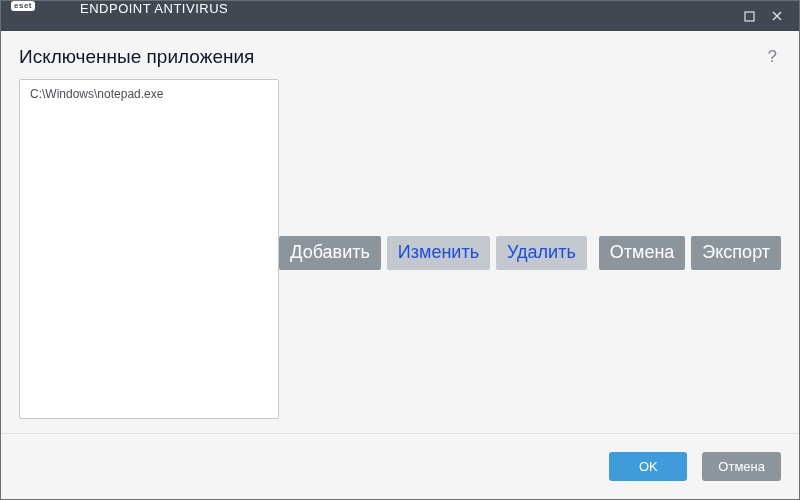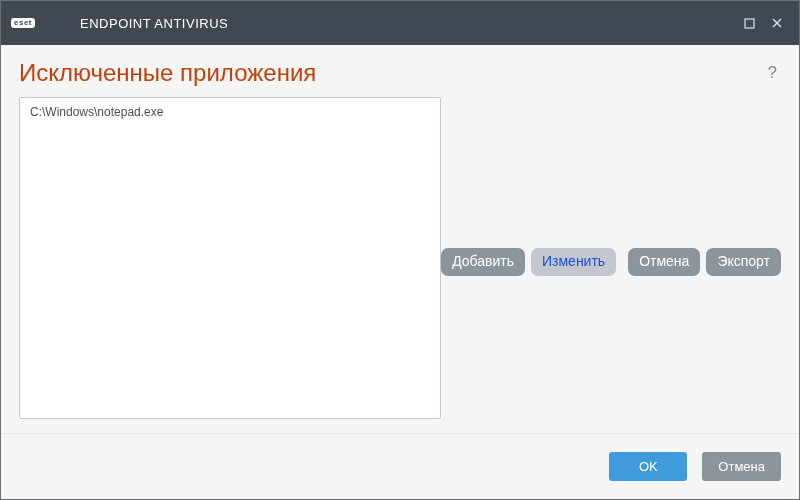--- a/index.html
+++ b/index.html
@@ -1,33 +1,33 @@
 <!DOCTYPE html>
 <html><head>
 <meta charset="utf-8">
 <style>
   * { box-sizing: border-box; margin: 0; padding: 0; }
   html, body { width: 800px; height: 500px; font-family: "Segoe UI", Arial, sans-serif; overflow: hidden; }
   .window { width: 800px; height: 500px; border: 1px solid #6a6f75; display: flex; flex-direction: column; background: #f5f5f5; }
-  .titlebar { height: 44px; background: #414852; display: flex; align-items: center; color: #fff; padding: 0 8px 0 10px; }
+  .titlebar { height: 30px; background: #414852; display: flex; align-items: flex-start; color: #fff; padding: 0 8px 0 10px; }
   .brand-badge { background: #fff; color: #414852; font-size: 8px; font-weight: 700; letter-spacing: 0.5px; border-radius: 3px; padding: 1px 3px; margin-right: 6px; line-height: 1; }
   .title-text { font-size: 13px; letter-spacing: 0.5px; margin-left: 39px; }
   .title-spacer { flex: 1; }
   .win-btn { width: 28px; height: 30px; display: flex; align-items: center; justify-content: center; color: #dfe3e8; cursor: pointer; }
   .win-btn svg { display: block; }
   .header-row { display: flex; align-items: center; padding: 14px 18px 10px 18px; }
-  .page-title { font-size: 24px; color: #c2410c; font-weight: 400; }
+  .page-title { font-size: 19px; color: #0f172a; font-weight: 400; }
   .header-spacer { flex: 1; }
   .help-btn { color: #7d8792; font-size: 17px; cursor: pointer; padding: 2px 4px; }
   .content { flex: 1; display: flex; padding: 0 18px 14px 18px; }
   .listbox { flex: 1; background: #fff; border: 1px solid #c4c9cf; border-radius: 2px; padding: 4px 0; overflow: auto; }
   .list-item { font-size: 12px; color: #4a4f55; padding: 3px 10px; cursor: default; }
   .action-row { display: flex; align-items: center; margin-top: 8px; gap: 6px; }
   .action-spacer { flex: 1; }
-  .btn { font-size: 14px; border: none; border-radius: 7px; padding: 4px 11px; cursor: pointer; color: #fff; background: #8c949c; line-height: 1.4; }
+  .btn { font-size: 18px; border: none; border-radius: 2px; padding: 4px 11px; cursor: pointer; color: #fff; background: #8c949c; line-height: 1.4; }
   .btn:disabled, .btn.disabled { background: #c3c8ce; color: #1d4ed8; cursor: default; }
   .footer { border-top: 1px solid #e2e4e7; padding: 18px 18px; display: flex; justify-content: flex-end; gap: 15px; background: #f5f5f5; }
   .fbtn { font-size: 13px; border: none; border-radius: 3px; min-width: 78px; padding: 7px 16px; cursor: pointer; color: #fff; }
   .fbtn.primary { background: #3f9bd9; }
   .fbtn.secondary { background: #8c949c; }
 </style>
 </head>
 <body>
 
 <div class="window">
@@ -54,20 +54,21 @@
     <div class="help-btn">?</div>
   </div>
 
   <div class="content">
     <div class="listbox">
       <div class="list-item">C:\Windows\notepad.exe</div>
     </div>
     <div class="action-row">
       <button class="btn">Добавить</button>
       <button class="btn disabled" disabled="">Изменить</button>
+      <button class="btn disabled" disabled="">Удалить</button>
       <div class="action-spacer"></div>
       <button class="btn">Отмена</button>
       <button class="btn">Экспорт</button>
     </div>
   </div>
 
   <div class="footer">
     <button class="fbtn primary">OK</button>
     <button class="fbtn secondary">Отмена</button>
   </div>

